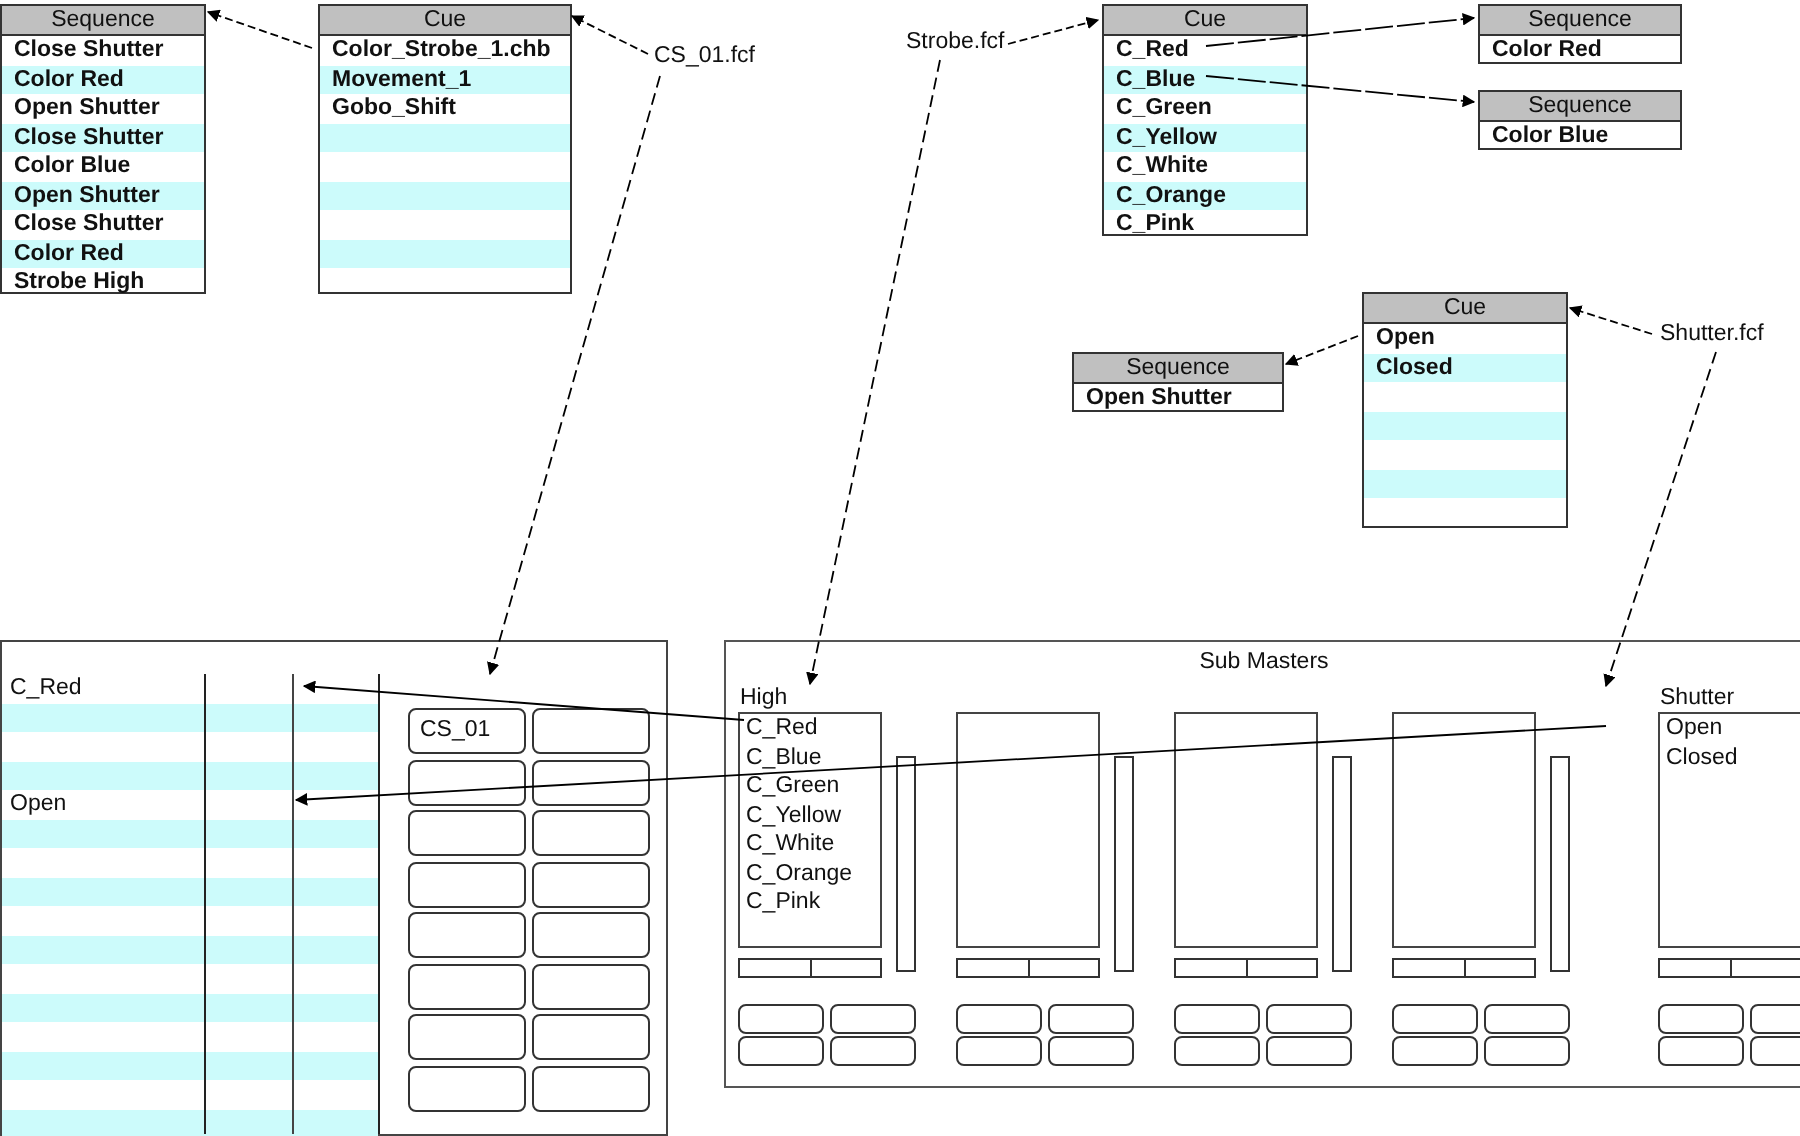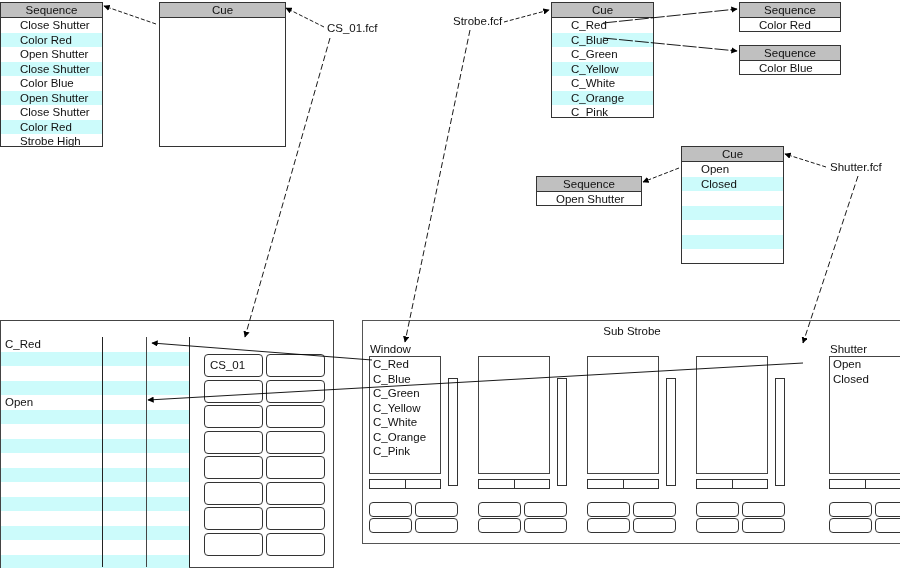--- a/index.html
+++ b/index.html
@@ -1,19 +1,19 @@
 <!DOCTYPE html>
 <html><head>
 <meta charset="utf-8">
 <style>
   html,body{margin:0;padding:0;background:#fff;}
   body{width:900px;height:568px;position:relative;overflow:hidden;font-family:"Liberation Sans",sans-serif;font-size:11.5px;color:#111;}
   .tbl{position:absolute;border:1px solid #333;background:#fff;box-sizing:border-box;}
   .tbl .hdr{height:14px;line-height:14px;text-align:center;background:#c0c0c0;border-bottom:1px solid #333;font-size:11.5px;}
-  .tbl .row{height:14.5px;line-height:14.5px;padding-left:19px;white-space:nowrap;overflow:hidden;}
+  .tbl .row{height:14.5px;line-height:14.5px;padding-left:6px;white-space:nowrap;overflow:hidden;font-weight:bold;}
   .tbl .row.alt{background:#ccfbfb;}
   .lbl{position:absolute;font-size:11.5px;white-space:nowrap;}
   svg.links{position:absolute;left:0;top:0;pointer-events:none;}
   .cw{position:absolute;left:0;top:320px;width:334px;height:248px;border:1px solid #444;box-sizing:border-box;background:#fff;}
   .cw .hdr{height:15px;line-height:15px;text-align:center;background:#c0c0c0;border-bottom:1px solid #444;}
   .cw .stripes{position:absolute;left:0;top:16px;width:188px;bottom:0;}
   .cw .srow{height:14.5px;line-height:14.5px;padding-left:4px;}
   .cw .srow.alt{background:#ccfbfb;}
   .cw .vline{position:absolute;top:16px;bottom:0;width:1px;background:#222;}
   .cw .vline.l3{background:#444;}
@@ -43,20 +43,31 @@
       <div class="row">Color Blue</div>
       <div class="row alt">Open Shutter</div>
       <div class="row">Close Shutter</div>
       <div class="row alt">Color Red</div>
       <div class="row">Strobe High</div>
     </div>
 </div>
 
 <div class="tbl" style="left:159px;top:2px;width:127px;height:145px;">
   <div class="hdr">Cue</div>
+  <div id="cueCsRows">
+      <div class="row">Color_Strobe_1.chb</div>
+      <div class="row alt">Movement_1</div>
+      <div class="row">Gobo_Shift</div>
+      <div class="row alt"></div>
+      <div class="row"></div>
+      <div class="row alt"></div>
+      <div class="row"></div>
+      <div class="row alt"></div>
+      <div class="row"></div>
+    </div>
 </div>
 
 <div class="lbl" style="left:327px;top:22px;">CS_01.fcf</div>
 <div class="lbl" style="left:453px;top:15px;">Strobe.fcf</div>
 <div class="lbl" style="left:830px;top:161px;text-align:right;">Shutter.fcf</div>
 
 <div class="tbl" style="left:551px;top:2px;width:103px;height:116px;">
   <div class="hdr">Cue</div>
   <div id="cueColorRows">
       <div class="row">C_Red</div>
@@ -133,24 +144,24 @@
       <div class="btn" style="left: 203px; top: 160.5px; width: 59px; height: 23px;"></div>
       <div class="btn" style="left: 265px; top: 160.5px; width: 59px; height: 23px;"></div>
       <div class="btn" style="left: 203px; top: 186px; width: 59px; height: 23px;"></div>
       <div class="btn" style="left: 265px; top: 186px; width: 59px; height: 23px;"></div>
       <div class="btn" style="left: 203px; top: 211.5px; width: 59px; height: 23px;"></div>
       <div class="btn" style="left: 265px; top: 211.5px; width: 59px; height: 23px;"></div>
     </div>
 </div>
 
 <div class="sm">
-  <div class="title">Sub Strobe</div>
+  <div class="title">Sub Masters</div>
   <div id="faders">
       <div class="fader" style="left: 0px;">
-        <div class="cap">Window</div>
+        <div class="cap">High</div>
         <div class="list">
           <div class="it">C_Red</div>
           <div class="it">C_Blue</div>
           <div class="it">C_Green</div>
           <div class="it">C_Yellow</div>
           <div class="it">C_White</div>
           <div class="it">C_Orange</div>
           <div class="it">C_Pink</div>
         </div>
         <div class="slider"></div>

